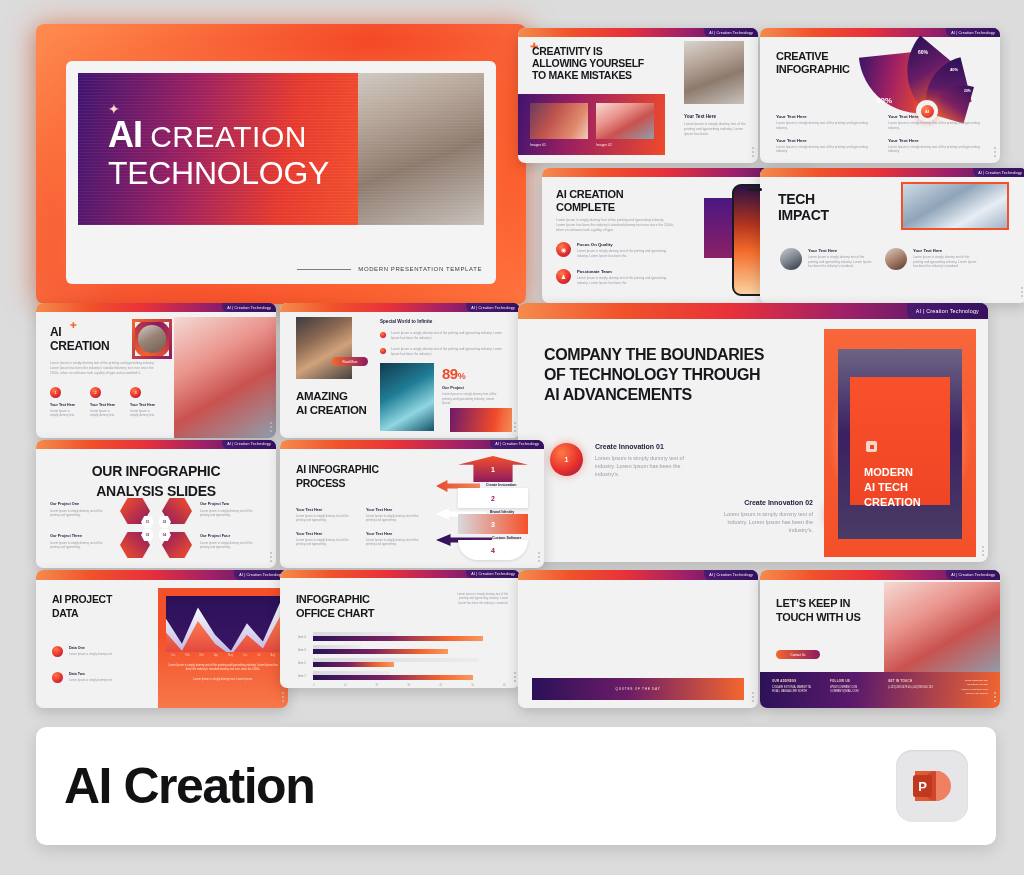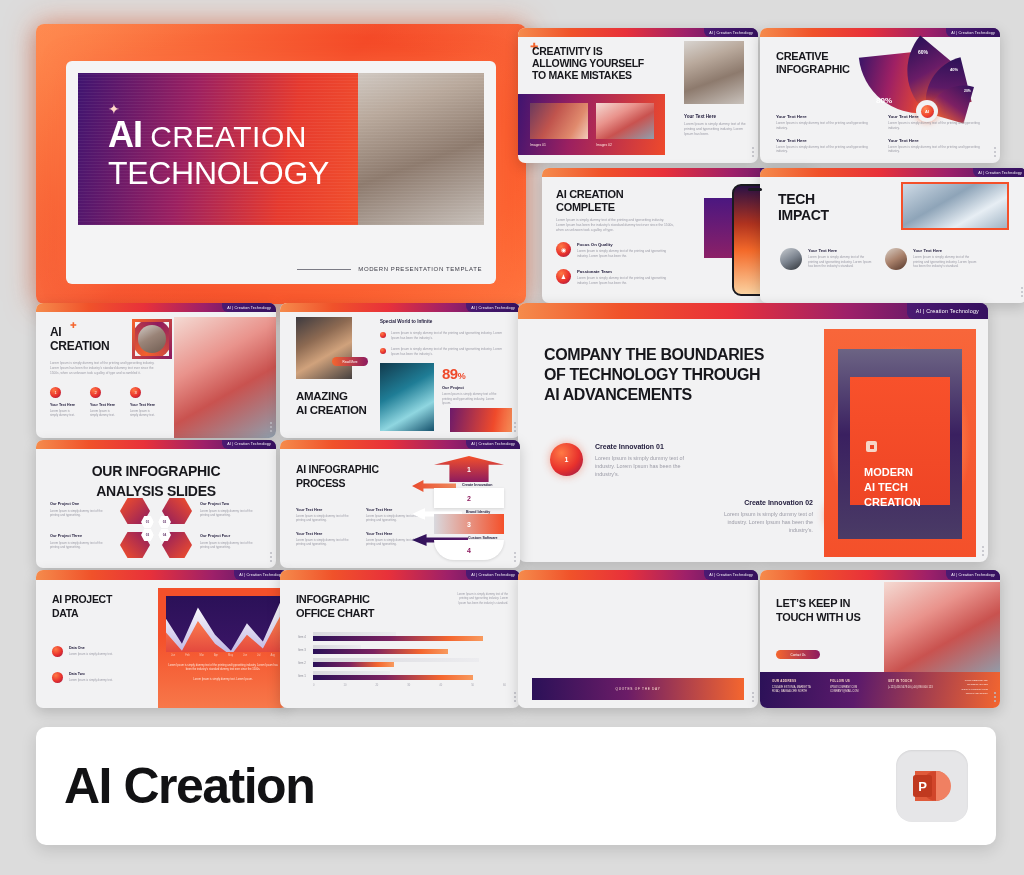--- a/index.html
+++ b/index.html
@@ -223,21 +223,21 @@
   #s-analysis { left:36px; top:440px; width:240px; height:128px; }
   #s-analysis .h-title { position:absolute; left:0; right:0; top:22px; text-align:center; font-size:14px; line-height:1.4; }
   .hexwrap { position:absolute; left:84px; top:58px; width:72px; height:60px; }
   .hex { position:absolute; width:30px; height:26px; clip-path: polygon(25% 0,75% 0,100% 50%,75% 100%,25% 100%,0 50%); }
   .hexnum { position:absolute; width:13px; height:12px; clip-path: polygon(25% 0,75% 0,100% 50%,75% 100%,25% 100%,0 50%); background:#fff; color:#5b2a63; font-size:3px; font-weight:700; display:flex; align-items:center; justify-content:center; box-shadow:0 1px 2px rgba(0,0,0,.1); }
   .an-cell { position:absolute; width:62px; }
   .an-cell .sub-h { font-size:3.8px; }
   .an-cell .body-txt { font-size:2.9px; margin-top:3px; }
 
   
-  #s-process { left:280px; top:440px; width:240px; height:128px;padding-left:17px; }
+  #s-process { left:280px; top:440px; width:264px; height:128px;padding-left:17px; }
   #s-process .h-title { position:absolute; left:16px; top:22px; font-size:10.5px; line-height:1.35; }
   #proc-grid { position:absolute; left:16px; top:68px; width:128px; display:grid; grid-template-columns:1fr 1fr; gap:9px 12px; }
   #proc-grid .sub-h { font-size:3.8px; }
   #proc-grid .body-txt { font-size:2.9px; margin-top:2px; }
   #proc-art { position:absolute; right:8px; top:16px; width:100px; height:104px; }
   .proc-step { position:absolute; left:22px; width:70px; height:20px; display:flex; align-items:center; justify-content:center; color:#fff; font-weight:700; font-size:7px; }
   .proc-lbl { position:absolute; font-size:3.6px; font-weight:700; color:#25203f; }
   .proc-arrow { position:absolute; left:0; width:34px; height:12px; }
 
   
@@ -250,21 +250,21 @@
   #pd-panel { position:absolute; right:0; top:18px; width:130px; height:120px; background:linear-gradient(180deg,#f4502a 40%,#f7784a); padding:8px; }
   #pd-chart { position:relative; width:100%; height:56px; background:linear-gradient(180deg,#2b1158,#3a1566); overflow:hidden; }
   #pd-chart svg { position:absolute; inset:0; }
   #pd-axis { display:flex; justify-content:space-around; margin-top:2px; }
   #pd-axis span { font-size:2.6px; color:#f7c6b4; }
   #pd-cap { margin-top:7px; text-align:center; }
   #pd-cap p { font-size:2.7px; color:#ffe3d6; line-height:1.6; }
   #pd-spark { position:absolute; right:14px; top:12px; color:#fff; font-size:6px; }
 
   
-  #s-office { left:280px; top:570px; width:240px; height:138px; }
+  #s-office { left:280px; top:570px; width:240px; height:118px; }
   #s-office .h-title { position:absolute; left:16px; top:22px; font-size:11px; line-height:1.3; }
   #off-note { position:absolute; right:12px; top:22px; width:56px; font-size:2.8px; color:#9b9ba6; text-align:right; line-height:1.6; }
   #off-chart { position:absolute; left:18px; top:62px; right:14px; height:62px; }
   .off-row { position:relative; height:9px; margin-bottom:4px; display:flex; align-items:center; }
   .off-row .lbl { width:15px; font-size:2.8px; color:#8b8b96; flex:0 0 15px; }
   .off-row .track { position:relative; flex:1; height:9px; }
   .off-row .barA { position:absolute; left:0; top:0; height:4px; background:linear-gradient(90deg,#d9d9de,#ececef); }
   .off-row .barB { position:absolute; left:0; top:4px; height:5px; background:linear-gradient(90deg,#2b1158,#7b2260 45%,#f4662f 80%,#f89a5e 100%); }
   #off-axis { position:relative; margin-left:15px; display:flex; justify-content:space-between; margin-top:3px; }
   #off-axis span { font-size:2.6px; color:#a6a6b0; }

